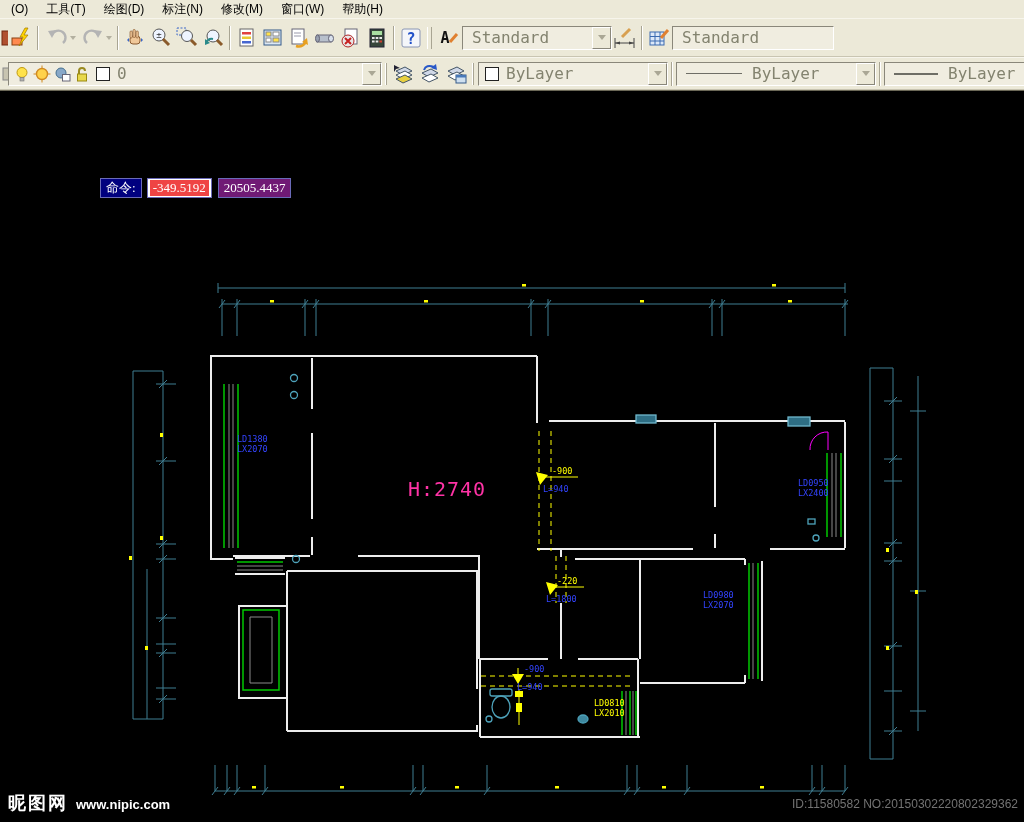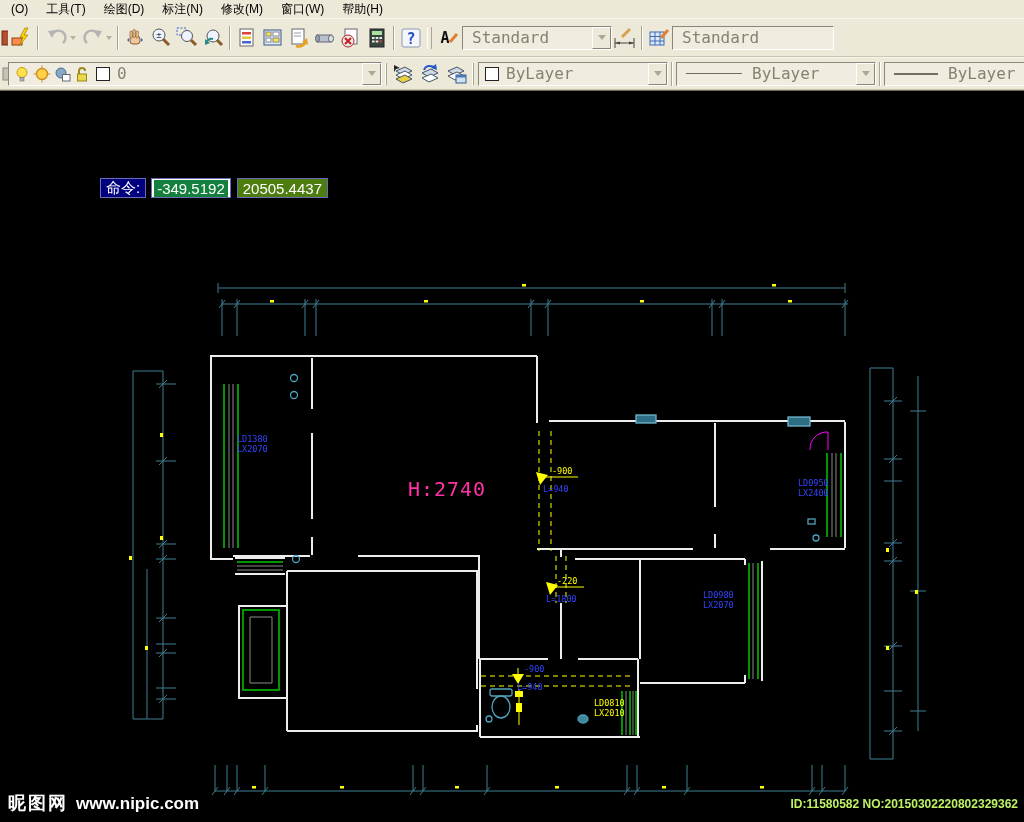--- a/index.html
+++ b/index.html
@@ -30,33 +30,33 @@
   .combo .cbtn{width:17px;height:20px;background:#ece9d8;border:1px solid;
     border-color:#fff #8a877a #8a877a #fff;display:flex;align-items:center;justify-content:center;}
   .ltline{height:1px;background:#6e6e66;width:56px;margin:0 8px 0 9px;flex:0 0 auto;}
   .ltline.thick{height:2px;}
   .swatchbox{width:12px;height:12px;background:#fff;border:1px solid #222;margin-left:6px;flex:0 0 auto;}
   .half-icon{width:8px;height:22px;overflow:hidden;flex:0 0 auto;}
   
   .canvas{position:relative;width:1024px;height:732px;background:#000;border-top:1px solid #6b6857;}
   .plan{position:absolute;left:0;top:0;}
   
-  .cmd-overlay{position:absolute;left:100px;top:87px;display:flex;font-family:Liberation Sans, sans-serif;
-    font-size:15px;}
+  .cmd-overlay{position:absolute;left:100px;top:87px;display:flex;font-family:Liberation Serif, serif;
+    font-size:13px;}
   .cmd-box{height:18px;display:flex;align-items:center;border:1px solid #6a6ab8;padding:0 5px;}
   .cmd-prompt{background:#00007f;color:#fff;margin-right:5px;}
   .cmd-input{background:#fff;margin-right:6px;padding:0 2px;}
-  .cmd-input .sel{background:#15803d;color:#fff;padding:0 3px;}
-  .cmd-coord{background:#4d7c0f;color:#fff;}
+  .cmd-input .sel{background:#ef4444;color:#fff;padding:0 3px;}
+  .cmd-coord{background:#701a75;color:#fff;}
   
   .wm-left{position:absolute;left:8px;bottom:8px;color:#fff;display:flex;align-items:baseline;
     text-shadow:0 1px 2px rgba(0,0,0,.8);}
   .wm-brand{font-size:18px;font-weight:bold;letter-spacing:2px;}
-  .wm-url{font-size:17px;font-weight:bold;margin-left:8px;}
-  .wm-right{position:absolute;right:6px;top:706px;color:#bef264;font-size:12px;font-weight:bold;}
+  .wm-url{font-size:13px;font-weight:bold;margin-left:8px;}
+  .wm-right{position:absolute;right:6px;top:706px;color:#737373;font-size:12px;}
   svg text{font-family:"DejaVu Sans Mono",monospace;}
 </style>
 </head>
 <body>
 
 <div class="window">
 
   <div class="menubar">
     <span class="mi">(O)</span>
     <span class="mi">工具(T)</span>

